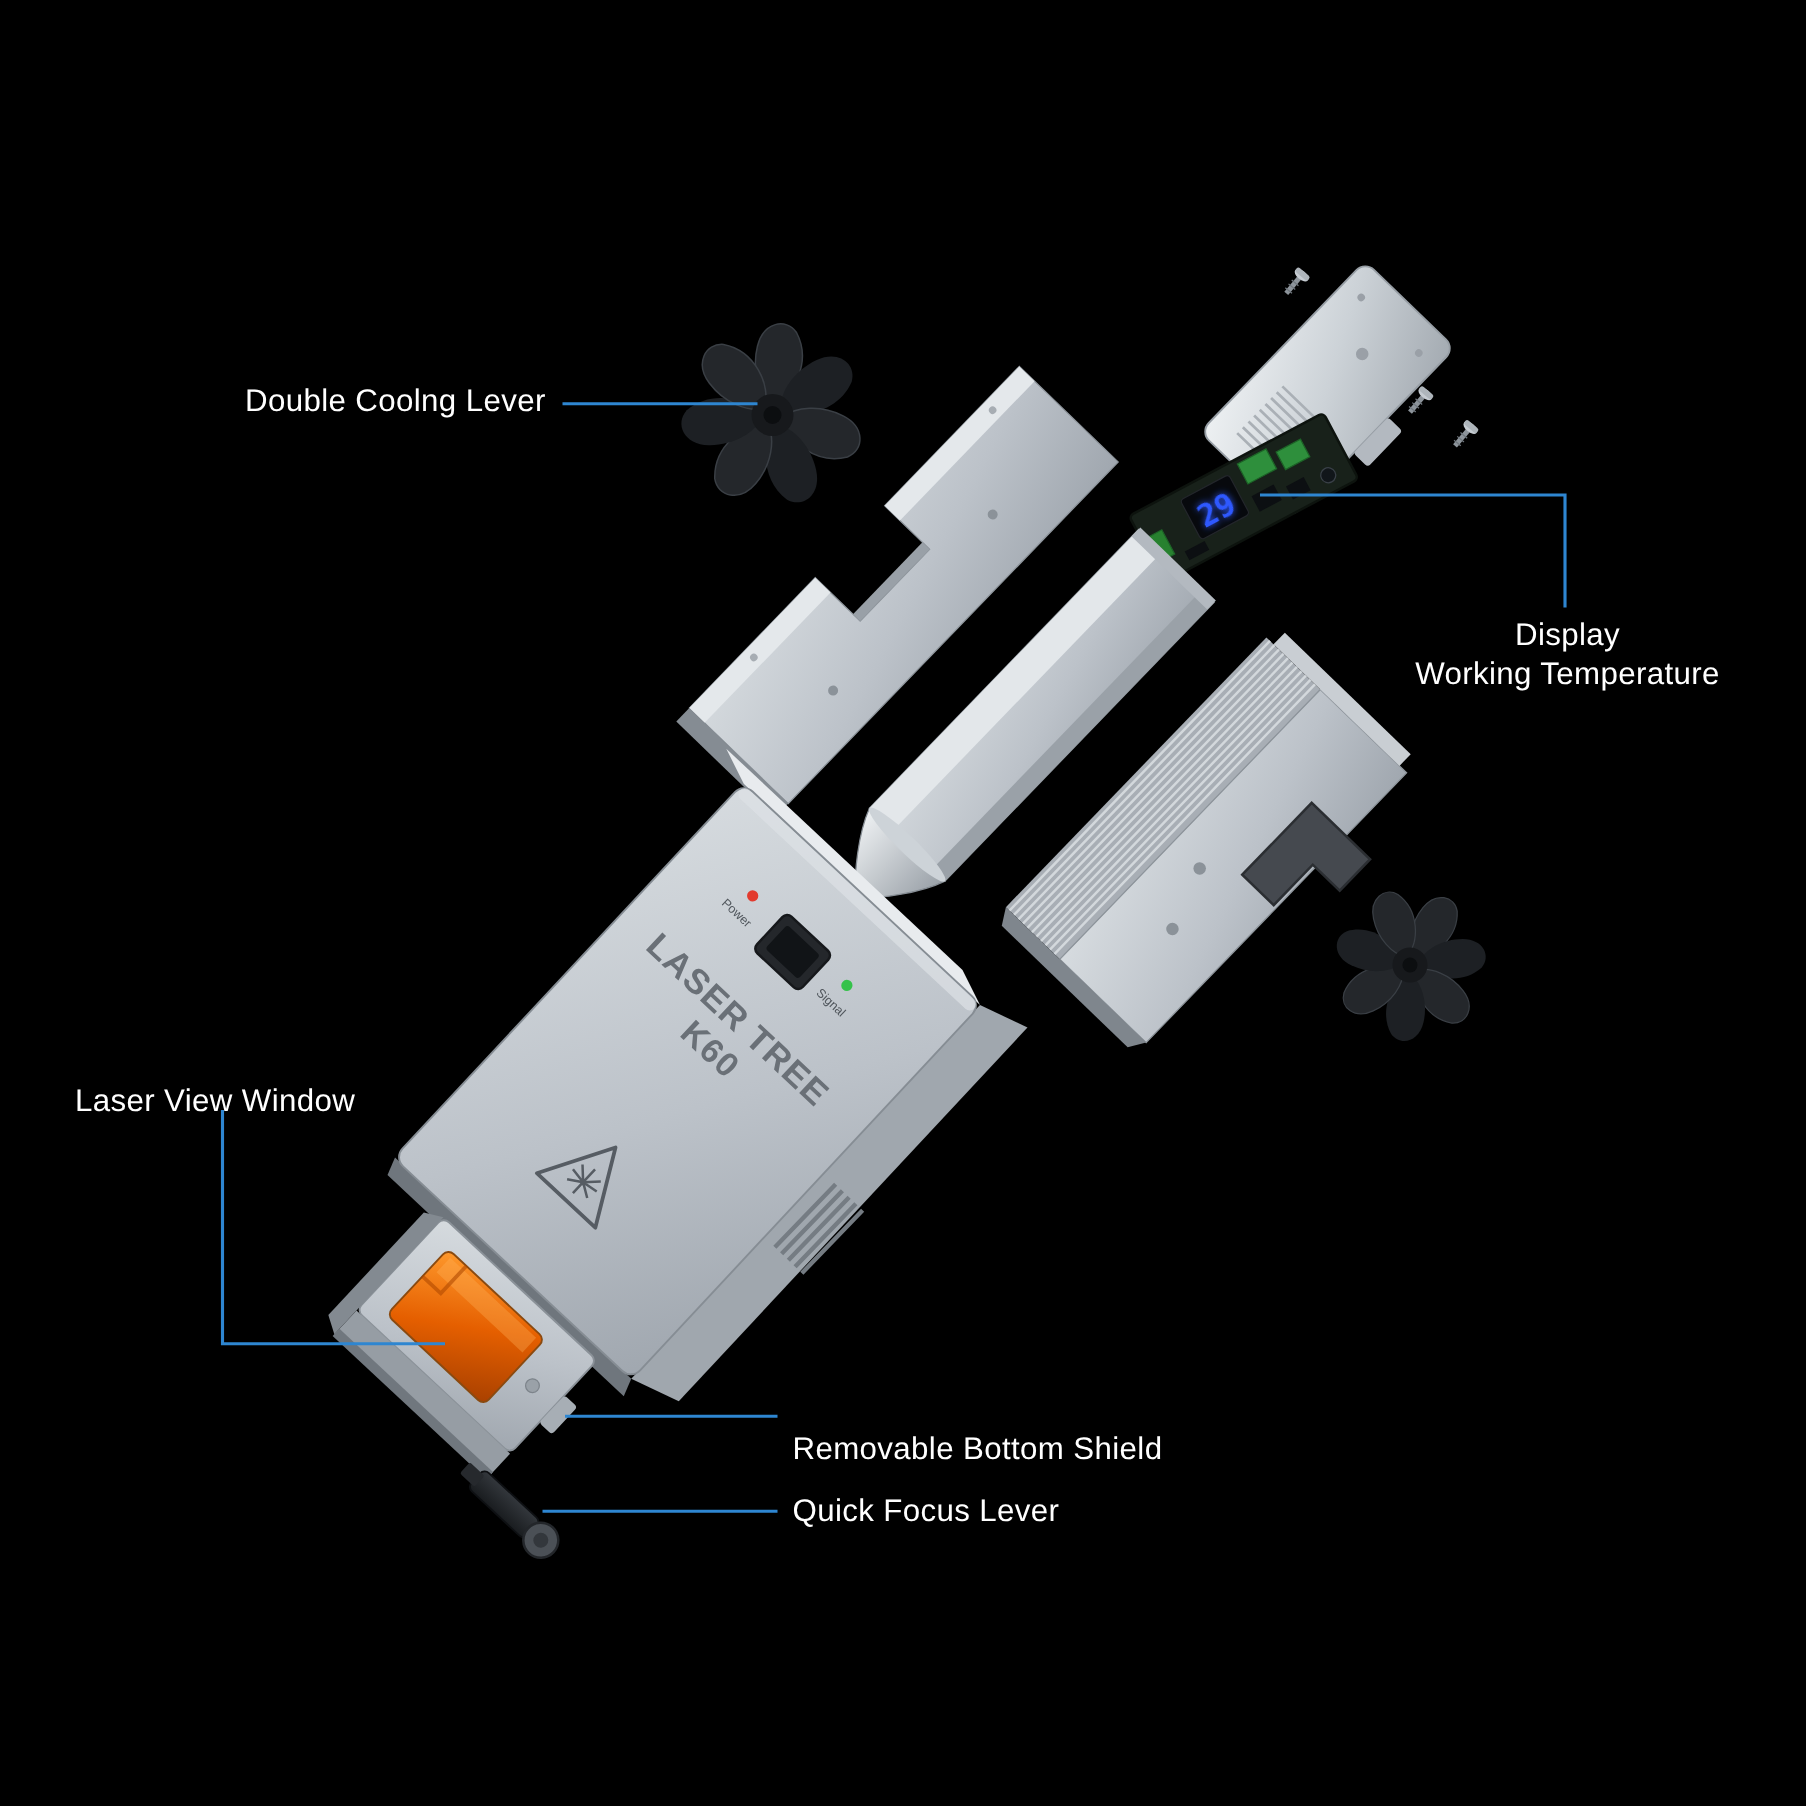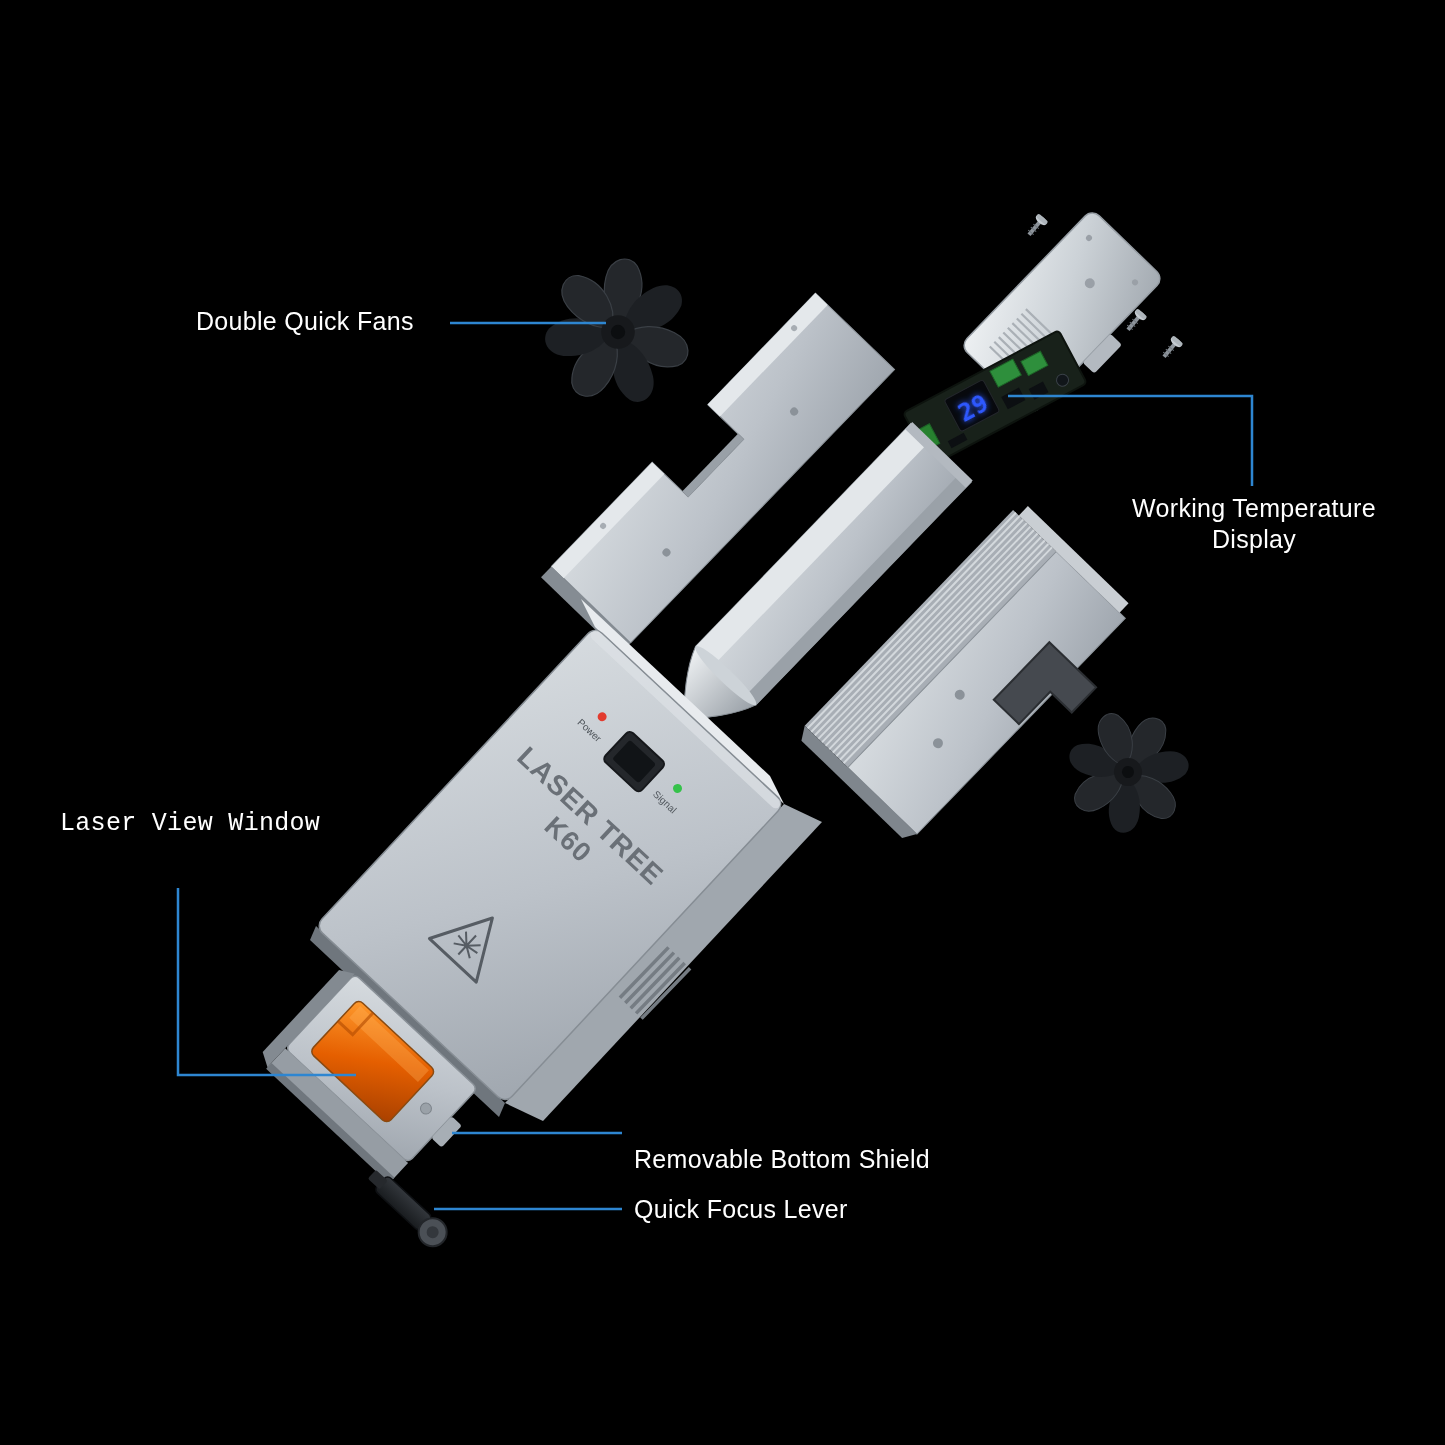--- a/index.html
+++ b/index.html
@@ -184,26 +184,26 @@
 
   <g stroke="#2e86d1" stroke-width="2.5" fill="none">
     <path d="M450,323 H606"></path>
     <path d="M1008,396 H1252 V486"></path>
     <path d="M178,888 V1075 H356"></path>
     <path d="M622,1133 H452"></path>
     <path d="M622,1209 H434"></path>
   </g>
 </svg>
 
-  <div class="callout-label" style="left:196px;top:306px;">Double Quick Fans</div>
+  <div class="callout-label" style="left:196px;top:306px;">Double Coolng Lever</div>
 
   <div class="callout-label center" style="left:1120px;top:493px;width:268px;">
+    <span style="display:block;">Display</span>
     <span style="display:block;">Working Temperature</span>
-    <span style="display:block;">Display</span>
   </div>
 
-  <div class="callout-label" style="left:60px;top:808px;font-family:Liberation Mono, monospace;">Laser View Window</div>
+  <div class="callout-label" style="left:60px;top:866px;">Laser View Window</div>
 
   <div class="callout-label" style="left:634px;top:1118px;margin-top:26px;">Removable Bottom Shield</div>
 
   <div class="callout-label" style="left:634px;top:1194px;">Quick Focus Lever</div>
 
 </div>
 
 </body></html>

